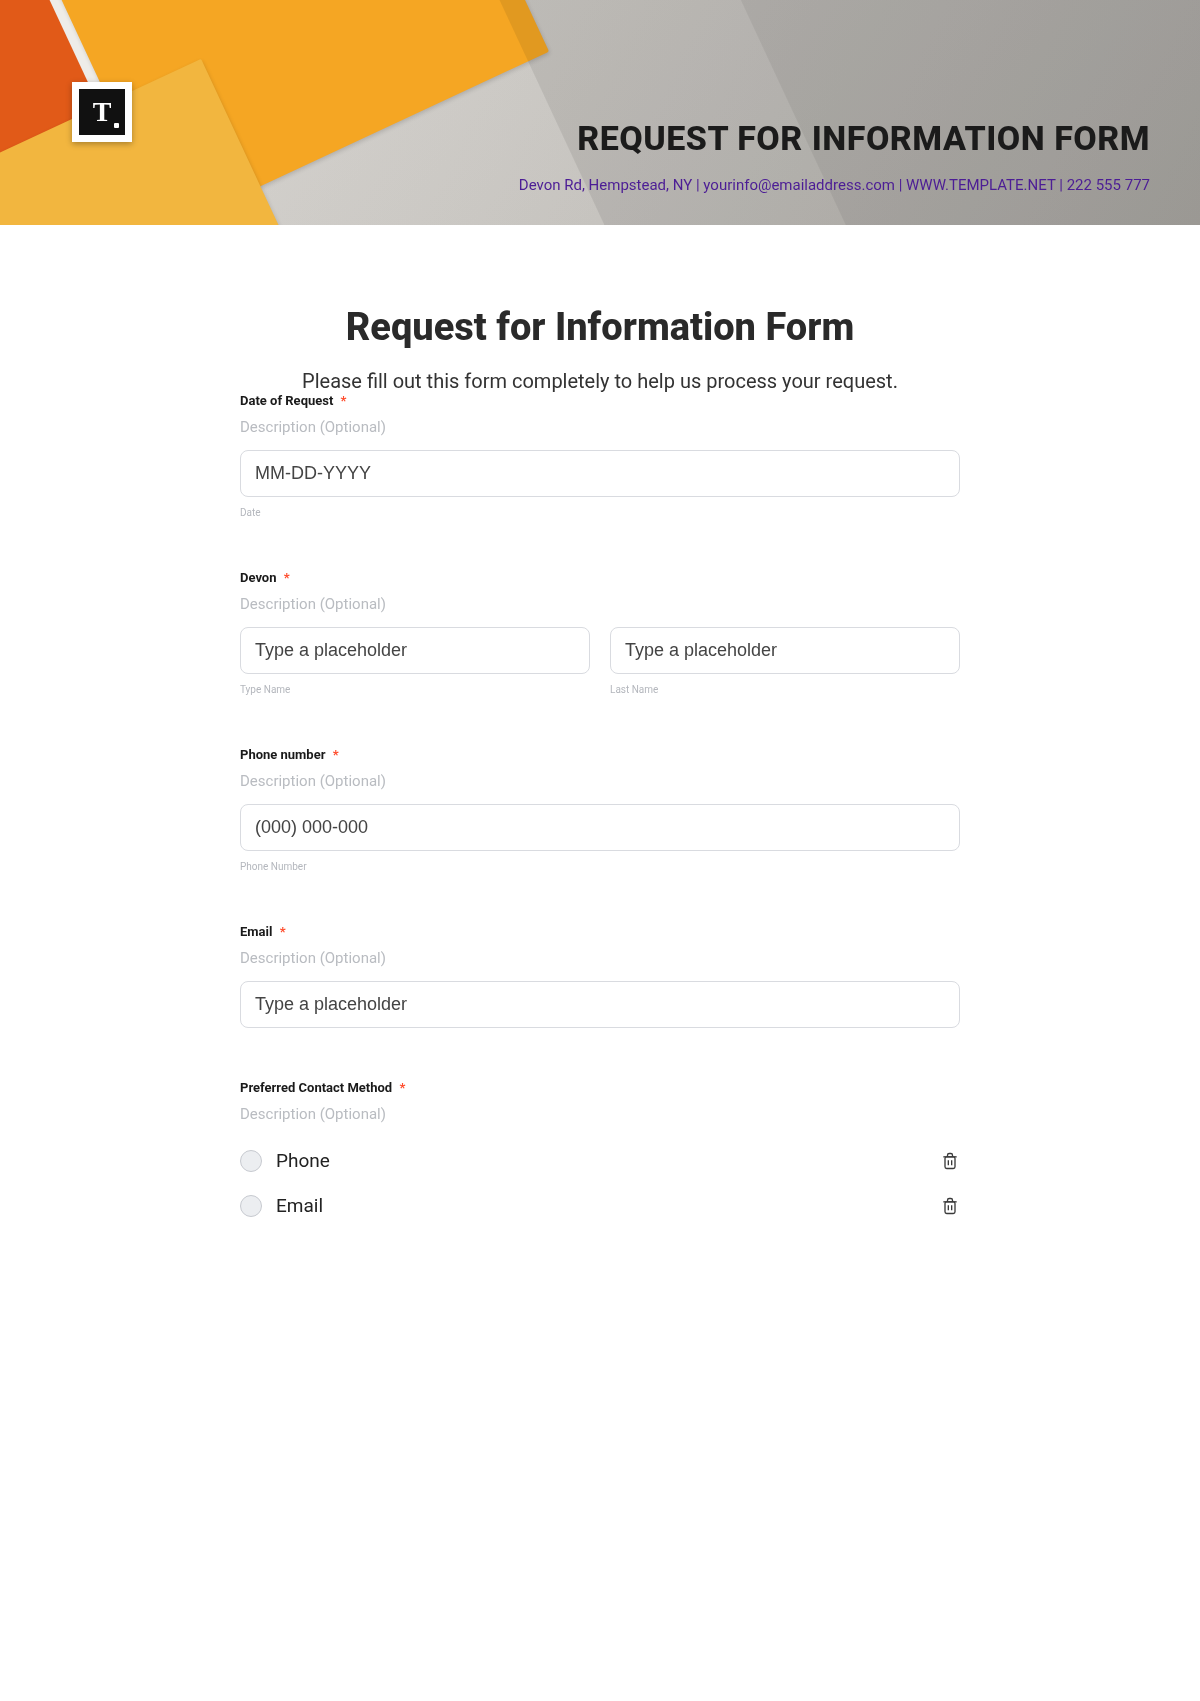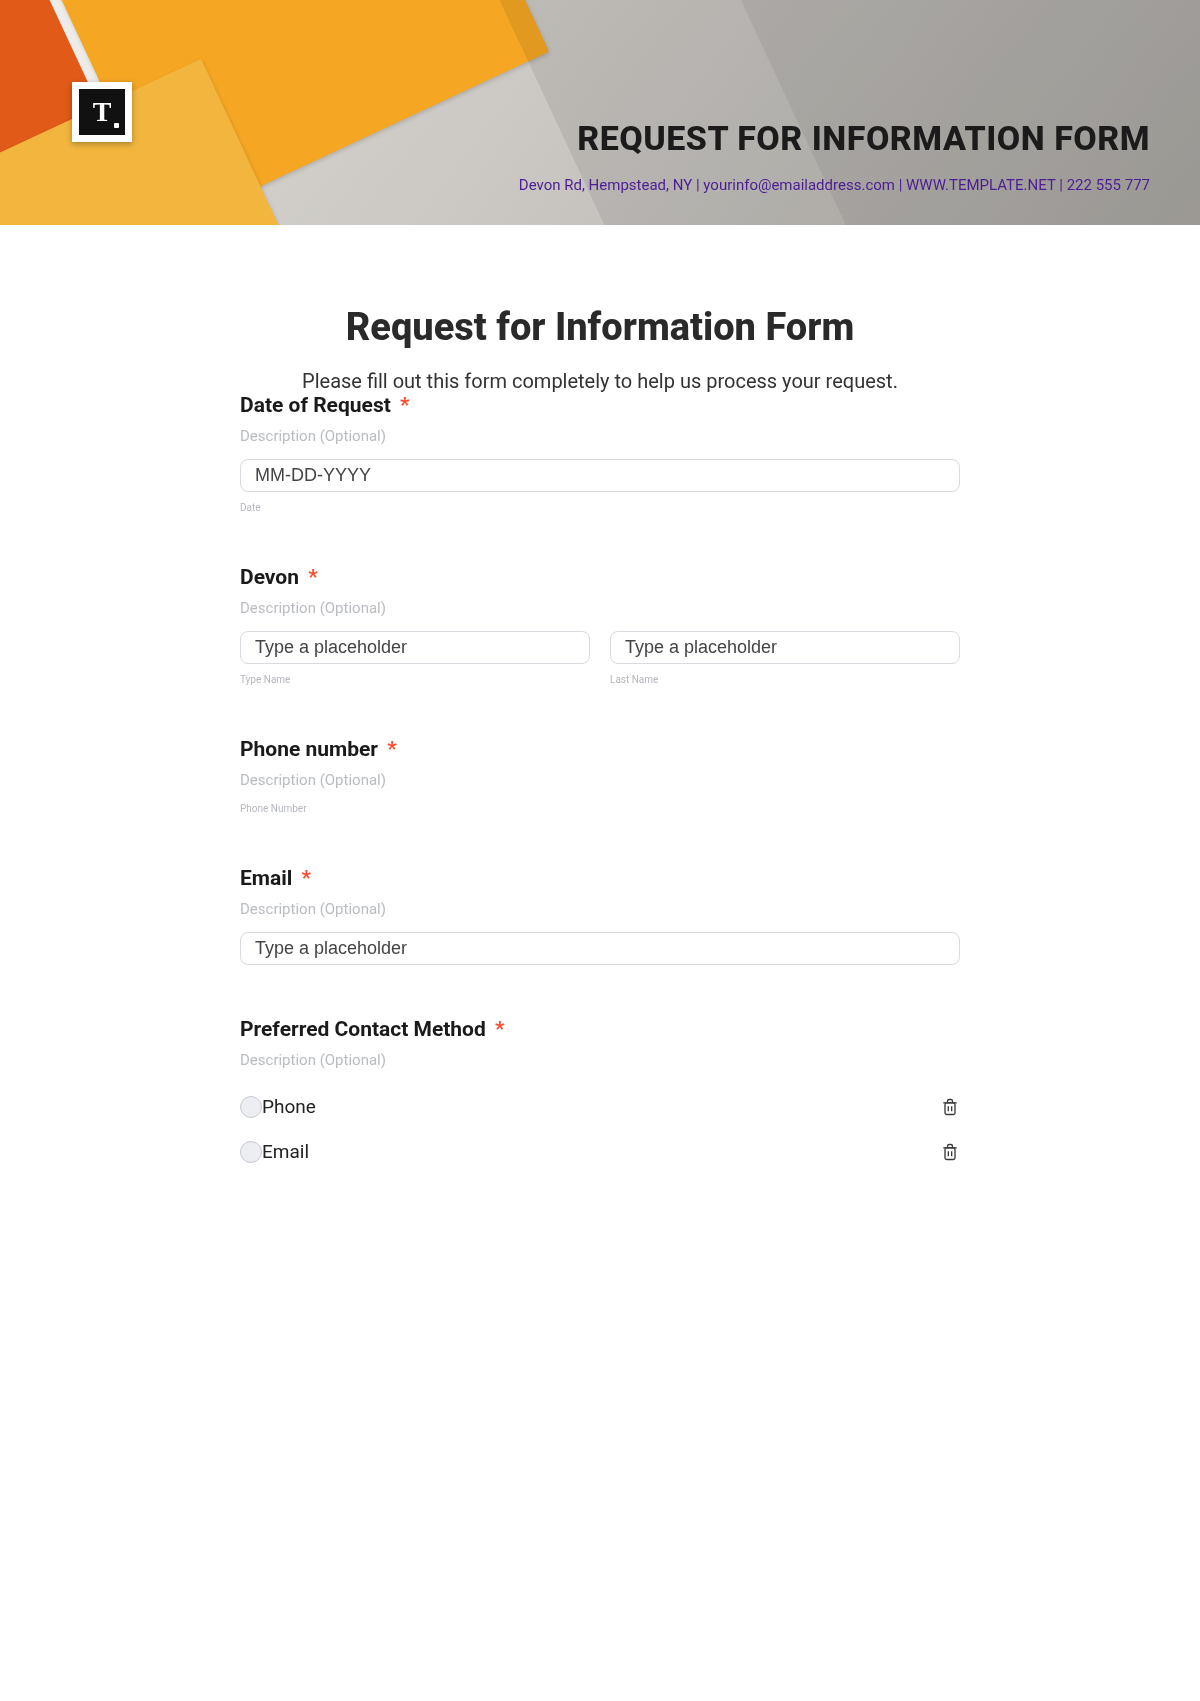--- a/index.html
+++ b/index.html
@@ -62,39 +62,39 @@
     width: 720px; margin: 0 auto; padding: 80px 0 40px;
   }
   .form-title {
     text-align: center; font-size: 38px; font-weight: 800; color: #2a2a2a;
     margin-bottom: 20px;
   }
   .form-subtitle {
     text-align: center; font-size: 20px; color: #333;
   }
   .field { margin-bottom: 52px; }
-  .field-label { font-size: 21px; font-weight: 700; color: #1a1a1a; margin-bottom: 10px; }
+  .field-label { font-size: 13px; font-weight: 700; color: #1a1a1a; margin-bottom: 10px; }
   .req { color: #ff4b2b; margin-left: 4px; }
   .field-desc { font-size: 15px; color: #b9bcc1; margin-bottom: 14px; }
   .input {
-    width: 100%; height: 33px;
+    width: 100%; height: 47px;
     border: 1px solid #d9dbe0; border-radius: 8px;
     padding: 0 14px; font-size: 18px; color: #222;
     background: #fff;
   }
   .input::placeholder { color: #444; }
   .sublabel { font-size: 10px; color: #b4b7bd; margin-top: 10px; }
   .row2 { display: flex; gap: 20px; }
   .row2 > .col { flex: 1; }
   .options { margin-top: 18px; }
   .option {
     display: flex; align-items: center; justify-content: space-between;
     padding: 8px 0 14px;
   }
-  .opt-left { display: flex; align-items: center; }
+  .opt-left { display: flex; align-items: center; gap: 14px; }
   .radio {
     width: 22px; height: 22px; border-radius: 50%;
     border: 1px solid #c7cad0; background: #eceef1;
   }
   .opt-label { font-size: 19px; color: #222; }
   .trash { width: 20px; height: 22px; color: #3a3a3a; cursor: pointer; }
 </style>
 </head>
 <body>
 
@@ -145,20 +145,21 @@
       </div>
     </div>
   </div>
 
   <div class="field">
     <div class="field-label">
       <span>Phone number</span>
       <span class="req">*</span>
     </div>
     <div class="field-desc">Description (Optional)</div>
+    <input class="input" type="text" placeholder="(000) 000-000" style="">
     <div class="sublabel">Phone Number</div>
   </div>
 
   <div class="field">
     <div class="field-label">
       <span>Email</span>
       <span class="req">*</span>
     </div>
     <div class="field-desc">Description (Optional)</div>
     <input class="input" type="text" placeholder="Type a placeholder" style="">

